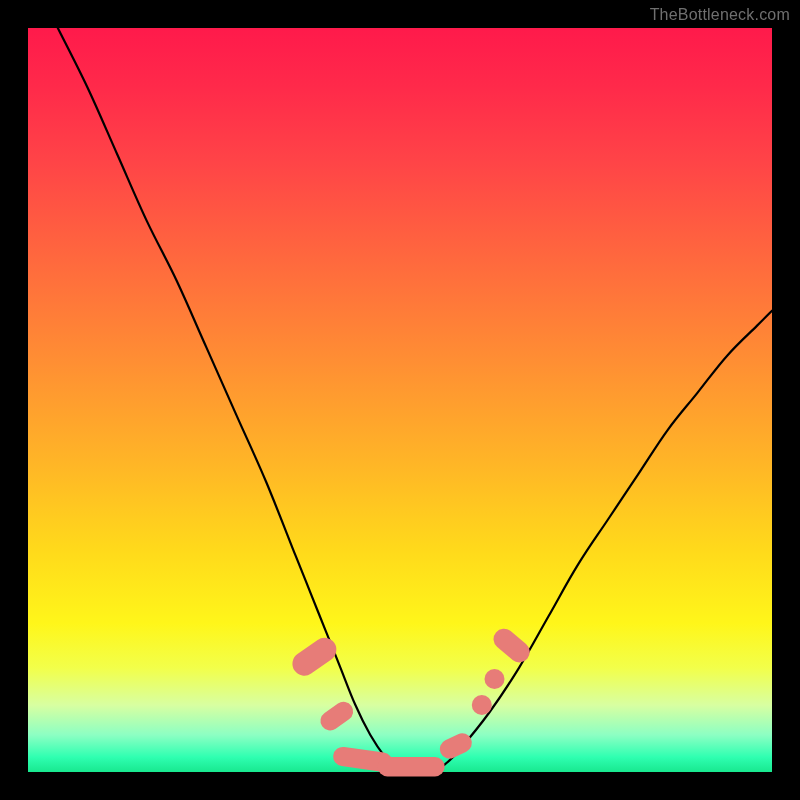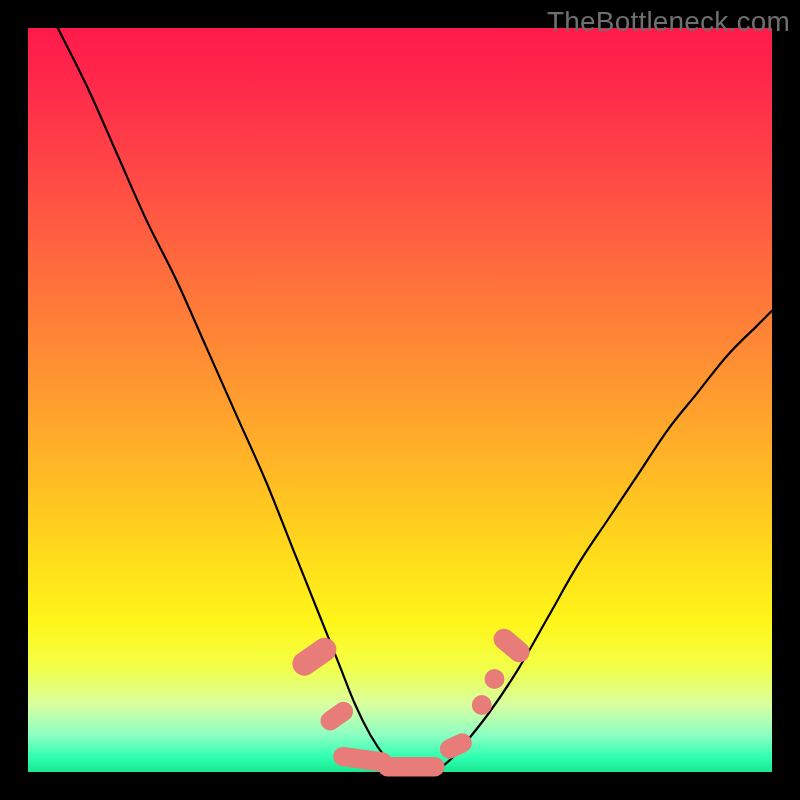--- a/index.html
+++ b/index.html
@@ -37,21 +37,21 @@
       #8dffc3 95%,
       #2fffb1 98%,
       #18e88f 100%
     );
   }
   .watermark {
     position: absolute;
     top: 6px;
     right: 10px;
     color: #6f6f6f;
-    font-size: 28px;
+    font-size: 16px;
     font-weight: 500;
     letter-spacing: 0.2px;
     z-index: 5;
   }
   svg.curve {
     position: absolute;
     inset: 0;
     width: 744px;
     height: 744px;
     overflow: visible;

